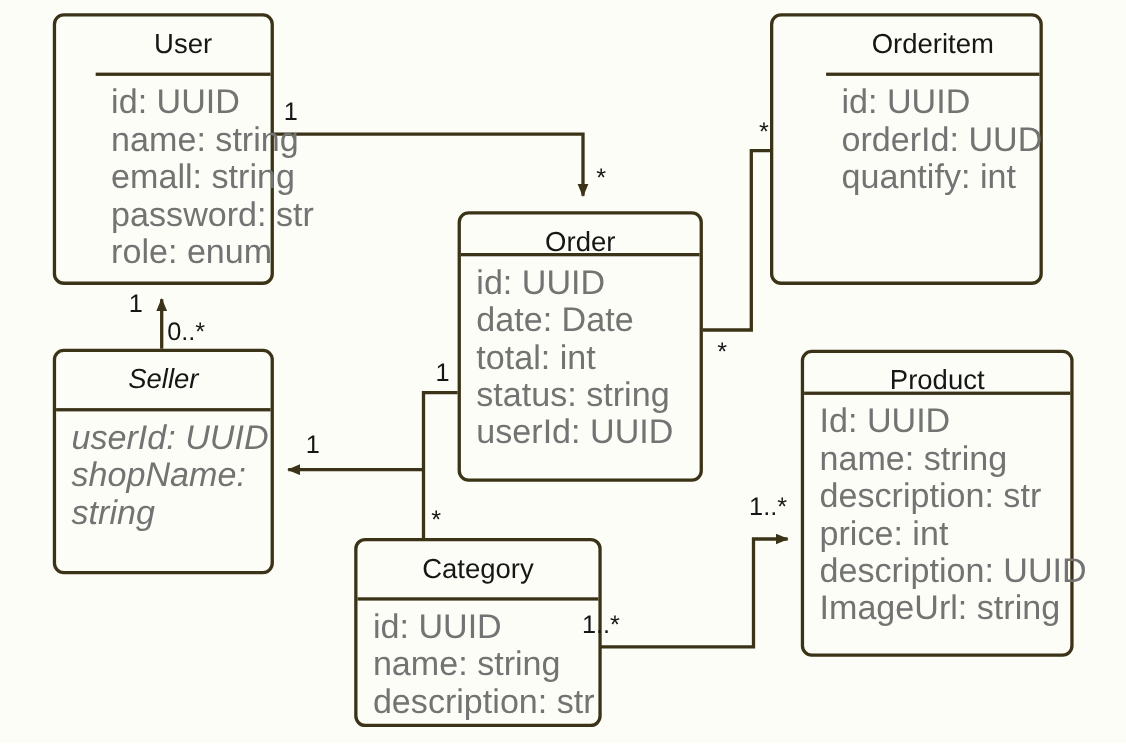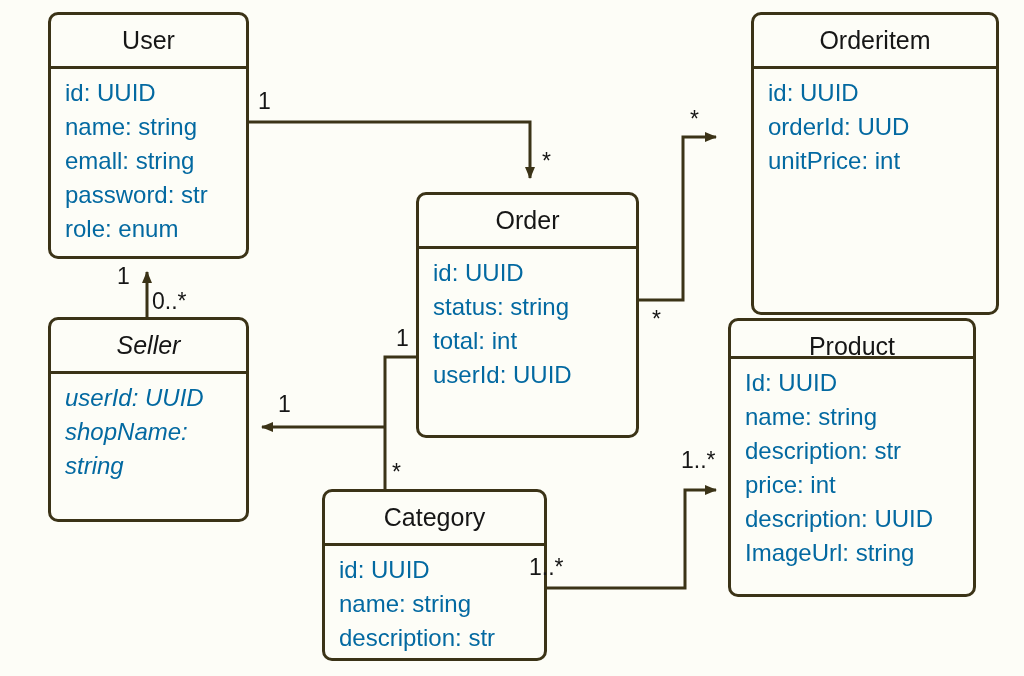--- a/index.html
+++ b/index.html
@@ -38,22 +38,22 @@
     color: #161616;
     font-size: 25px;
     line-height: 1;
     border-bottom: 3px solid #3b3317;
     white-space: nowrap;
     overflow: hidden;
   }
   .uml-attrs {
     box-sizing: border-box;
     padding: 7px 0 6px 14px;
-    color: #0369a1;
-    font-size: 24px;
+    color: #737373;
+    font-size: 31px;
     line-height: 34px;
   }
   .uml-attr {
     white-space: nowrap;
   }
   .mult {
     position: absolute;
     color: #161616;
     font-size: 23px;
     line-height: 1;
@@ -92,44 +92,45 @@
     <g>
       <path d="M 385 427 L 262 427" fill="none" stroke="#3b3317" stroke-width="3" marker-end="url(#arrowEnd)"></path>
     </g>
 
     <g>
       <path d="M 516 588 L 685 588 L 685 490 L 716 490" fill="none" stroke="#3b3317" stroke-width="3" marker-end="url(#arrowEnd)"></path>
     </g>
   </svg>
 
   <div id="class-layer">
-      <div class="uml-class" style="left: 48px; top: 12px; width: 201px; height: 247px;">
+      <div class="uml-class" style="left: 48px; top: 12px; width: 201px; height: 247px; padding-left: 36px;">
         <div class="uml-header" style="height: 54px; line-height: 50px;">User</div>
         <div class="uml-attrs">
           <div class="uml-attr">id: UUID</div>
           <div class="uml-attr">name: string</div>
           <div class="uml-attr">emall: string</div>
           <div class="uml-attr">password: str</div>
           <div class="uml-attr">role: enum</div>
         </div>
       </div>
-      <div class="uml-class" style="left: 751px; top: 12px; width: 248px; height: 303px;">
+      <div class="uml-class" style="left: 700px; top: 12px; width: 248px; height: 247px; padding-left: 48px;">
         <div class="uml-header" style="height: 54px; line-height: 50px;">Orderitem</div>
         <div class="uml-attrs">
           <div class="uml-attr">id: UUID</div>
           <div class="uml-attr">orderId: UUD</div>
-          <div class="uml-attr">unitPrice: int</div>
+          <div class="uml-attr">quantify: int</div>
         </div>
       </div>
       <div class="uml-class" style="left: 416px; top: 192px; width: 223px; height: 246px;">
-        <div class="uml-header" style="height: 54px; line-height: 50px;">Order</div>
+        <div class="uml-header" style="height: 38px; line-height: 50px;">Order</div>
         <div class="uml-attrs">
           <div class="uml-attr">id: UUID</div>
+          <div class="uml-attr">date: Date</div>
+          <div class="uml-attr">total: int</div>
           <div class="uml-attr">status: string</div>
-          <div class="uml-attr">total: int</div>
           <div class="uml-attr">userId: UUID</div>
         </div>
       </div>
       <div class="uml-class" style="left: 48px; top: 317px; width: 201px; height: 205px; font-style: italic;">
         <div class="uml-header" style="height: 54px; line-height: 50px;">Seller</div>
         <div class="uml-attrs">
           <div class="uml-attr">userId: UUID</div>
           <div class="uml-attr">shopName:</div>
           <div class="uml-attr">string</div>
         </div>

